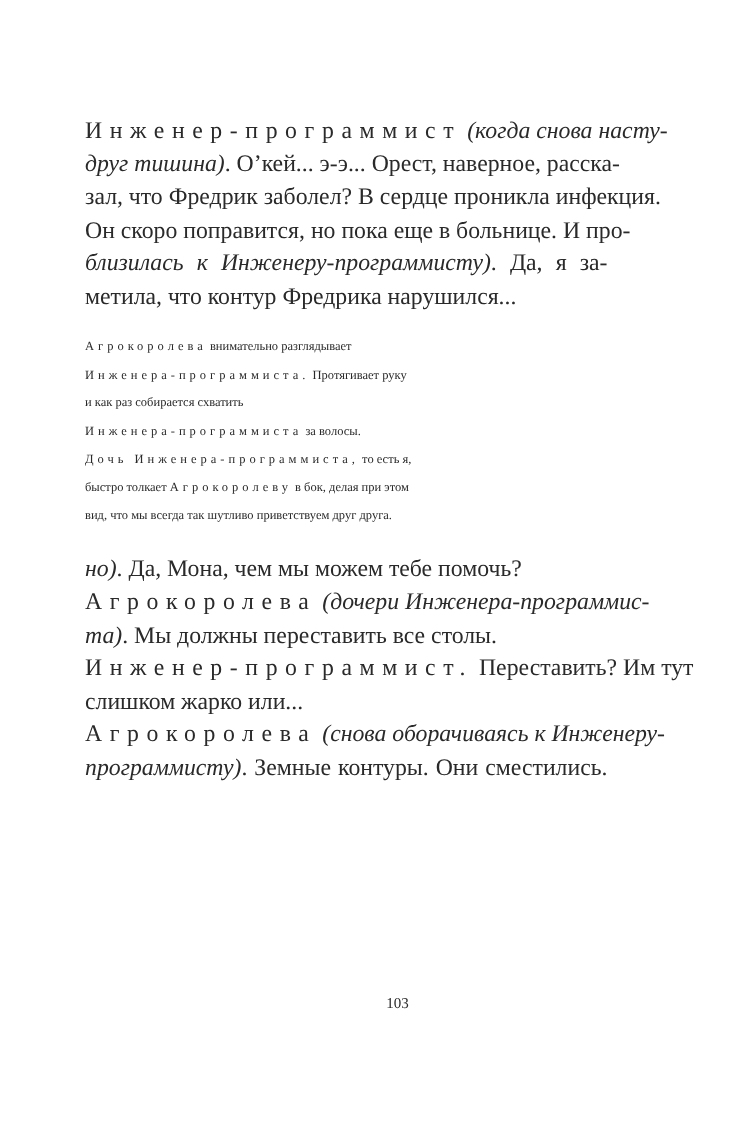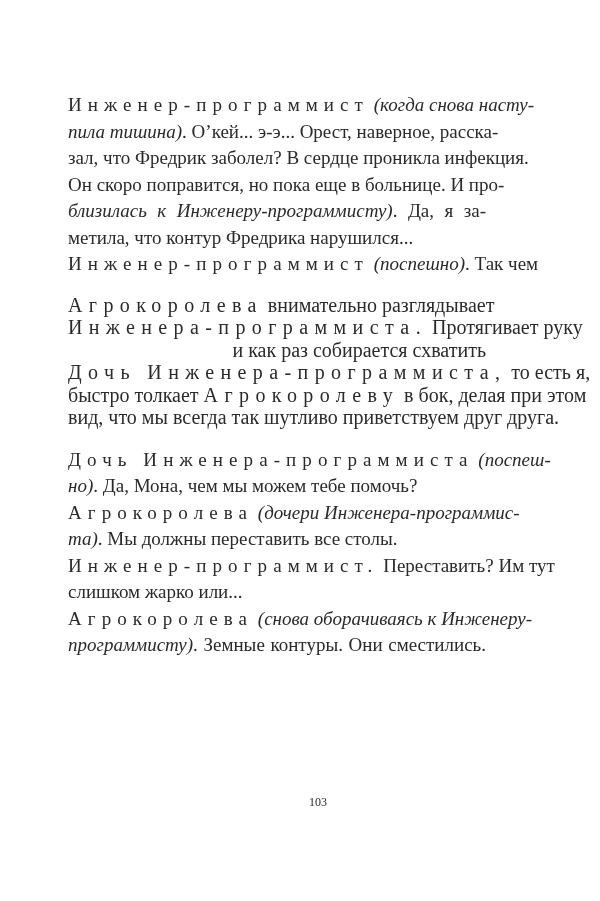--- a/index.html
+++ b/index.html
@@ -5,46 +5,45 @@
   html, body { margin: 0; padding: 0; background: #ffffff; }
   body { width: 600px; height: 901px; position: relative; overflow: hidden;
          font-family: "Liberation Serif", "DejaVu Serif", serif; color: #2a2a2a; }
   .page { position: absolute; left: 68px; top: 92px; width: 418px; }
   .line { height: 26.5px; line-height: 26.5px; font-size: 19px; white-space: nowrap;
           text-align: justify; text-align-last: justify; font-family: Liberation Serif, serif; }
   .line.last { text-align-last: left; }
   .sp { letter-spacing: 0.32em; }
   .it { font-style: italic; }
   .stage { margin-top: 16px; margin-bottom: 18px; }
-  .stage .sline { text-align: right; font-size: 20px; height: 22.5px; line-height: 22.5px; white-space: nowrap; }
+  .stage .sline { text-align: left; font-size: 10px; height: 22.5px; line-height: 22.5px; white-space: nowrap; }
   .pageno { position: absolute; left: 18px; width: 600px; top: 784px; text-align: center; font-size: 12px; margin-top: 11px; }
 </style>
 </head>
 <body>
 
 <div class="page">
   <div id="top">
       <div class="line"><span class="sp">Инженер-программист</span><span>  </span><span class="it">(когда снова насту-</span></div>
-      <div class="line"><span class="it">пила тишина)</span><span>. О’кей... э-э... Орест, наверное, расска-</span></div>
+      <div class="line"><span class="it">друг тишина)</span><span>. О’кей... э-э... Орест, наверное, расска-</span></div>
       <div class="line"><span>зал, что Фредрик заболел? В сердце проникла инфекция.</span></div>
       <div class="line"><span>Он скоро поправится, но пока еще в больнице. И про-</span></div>
       <div class="line"><span class="it">близилась к Инженеру-программисту)</span><span>. Да, я за-</span></div>
       <div class="line last"><span>метила, что контур Фредрика нарушился...</span></div>
-      <div class="line"><span class="sp">Инженер-программист</span><span>  </span><span class="it">(поспешно)</span><span>. Так чем</span></div>
     </div>
   <div id="stage" class="stage">
       <div class="sline"><span class="sp">Агрокоролева</span><span> внимательно разглядывает</span></div>
       <div class="sline"><span class="sp">Инженера-программиста.</span><span> Протягивает руку</span></div>
       <div class="sline"><span>и как раз собирается схватить</span></div>
+      <div class="sline"><span class="sp">Инженера-программиста</span><span> за волосы.</span></div>
       <div class="sline"><span class="sp">Дочь Инженера-программиста,</span><span> то есть я,</span></div>
       <div class="sline"><span>быстро толкает </span><span class="sp">Агрокоролеву</span><span> в бок, делая при этом</span></div>
       <div class="sline"><span>вид, что мы всегда так шутливо приветствуем друг друга.</span></div>
     </div>
   <div id="bottom">
-      <div class="line"><span class="sp">Дочь Инженера-программиста</span><span>  </span><span class="it">(поспеш-</span></div>
       <div class="line last"><span class="it">но)</span><span>. Да, Мона, чем мы можем тебе помочь?</span></div>
       <div class="line"><span class="sp">Агрокоролева</span><span>  </span><span class="it">(дочери Инженера-программис-</span></div>
       <div class="line last"><span class="it">та)</span><span>. Мы должны переставить все столы.</span></div>
       <div class="line"><span class="sp">Инженер-программист.</span><span>  Переставить? Им тут</span></div>
       <div class="line last"><span>слишком жарко или...</span></div>
       <div class="line"><span class="sp">Агрокоролева</span><span>  </span><span class="it">(снова оборачиваясь к Инженеру-</span></div>
       <div class="line"><span class="it">программисту)</span><span>. Земные контуры. Они сместились.</span></div>
     </div>
 </div>
 <div class="pageno">103</div>

